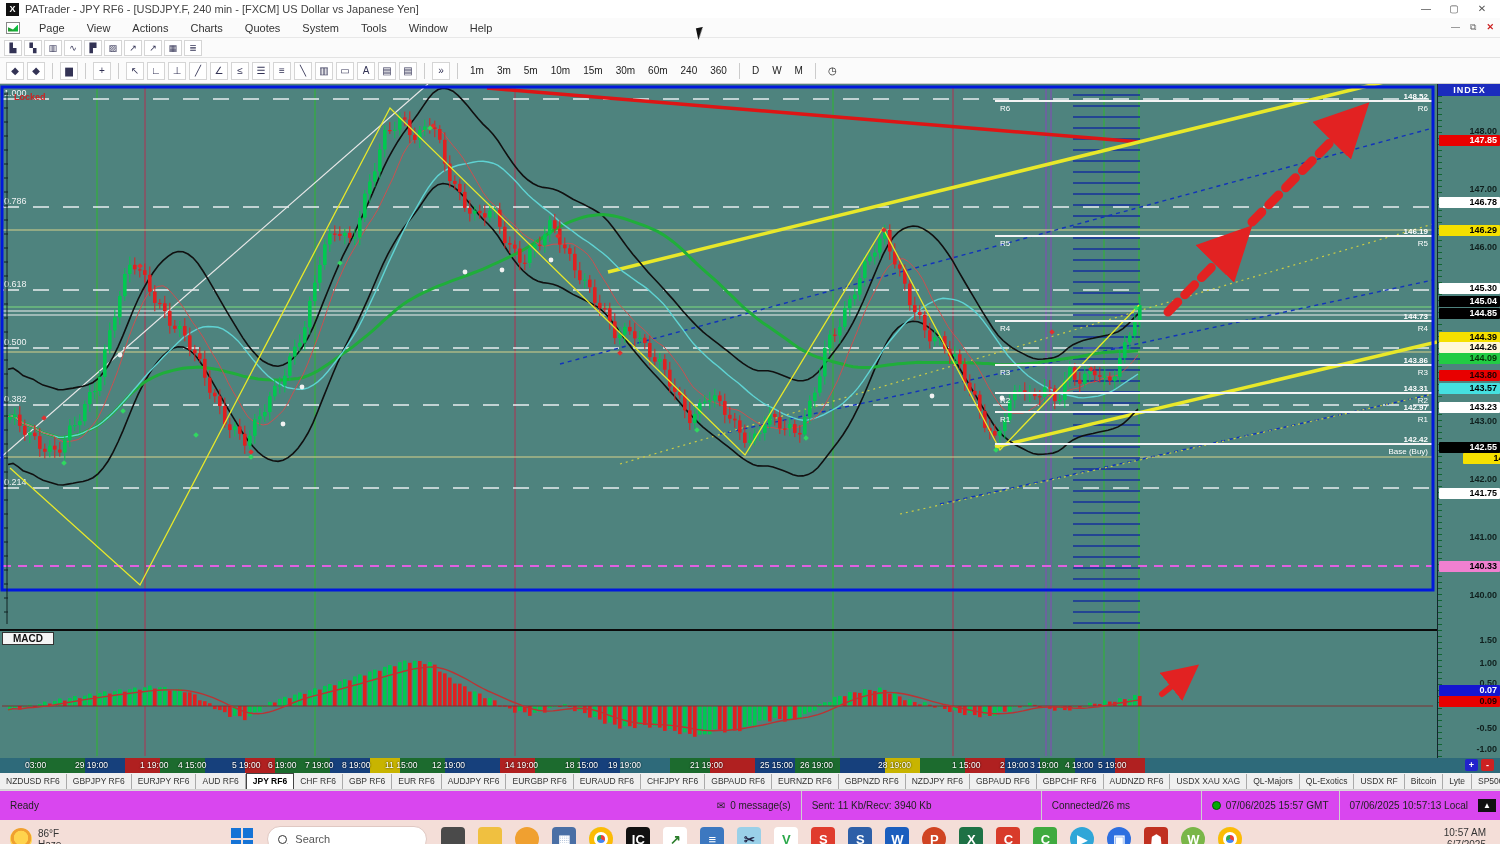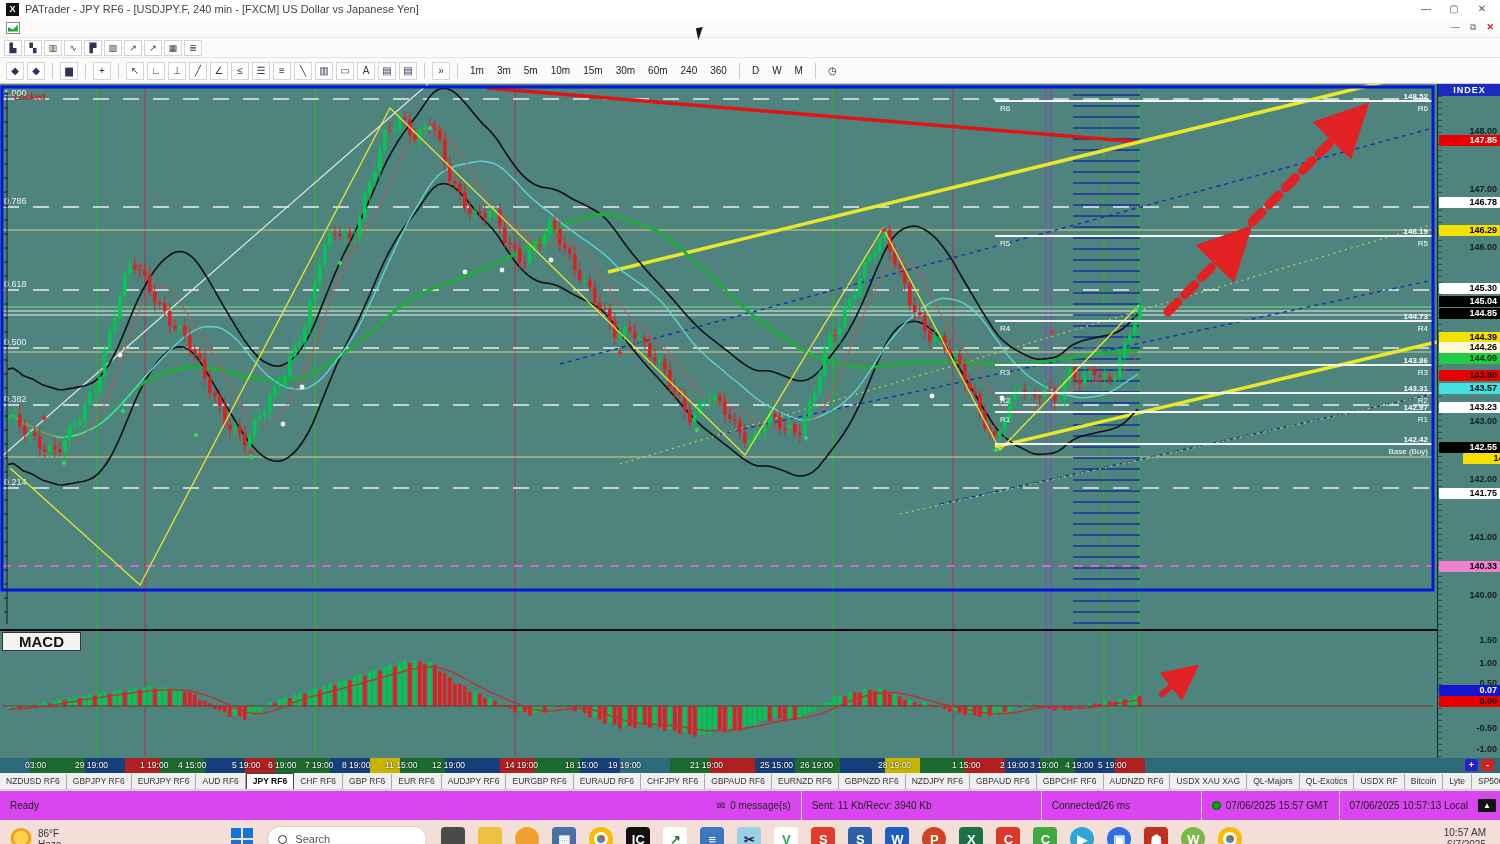--- a/index.html
+++ b/index.html
@@ -17,21 +17,21 @@
   .toolbar1 { height:20px; background:#fbfbfb; border-bottom:1px solid #e3e3e3; display:flex; align-items:center; padding-left:4px; gap:2px; }
   .tbicon { min-width:18px; height:16px; border:1px solid #d5d5d5; background:#fff; display:flex; align-items:center; justify-content:center; font-size:9px; color:#335; padding:0 2px; }
   .toolbar2 { height:26px; background:#fbfbfb; border-bottom:1px solid #cfcfcf; display:flex; align-items:center; padding-left:6px; gap:3px; }
   .toolbar2 .tbicon { height:18px; font-size:10px; }
   .tfbtn { font-size:10px; color:#222; padding:2px 5px; }
   .tbsep { width:1px; height:16px; background:#ccc; margin:0 4px; }
   .chartwrap { position:relative; width:1500px; height:674px; background:#4e837e; }
   #chart { position:absolute; left:0; top:0; }
   .infobox { position:absolute; left:3px; top:486px; width:94px; height:62px; background:#d99090; border:1px solid #222; font-size:9px; font-weight:bold; color:#111; padding:1px 3px; line-height:10.3px; z-index:5; }
   .infobox .hl { background:#e8e8ff; box-shadow:0 2px 0 #0016dd inset; }
-  .macdlabel { position:absolute; left:2px; top:548px; background:#f4f4f4; border:1px solid #333; font-size:15px; font-weight:bold; padding:0 16px; color:#111; z-index:5; }
+  .macdlabel { position:absolute; left:2px; top:548px; background:#f4f4f4; border:1px solid #333; font-size:10px; font-weight:bold; padding:0 10px; color:#111; z-index:5; }
   .axis { position:absolute; left:1437px; top:0; width:63px; height:674px; background:#4e837e; border-left:1px solid #15252d; }
   .axis .ticks { position:absolute; left:0; top:12px; bottom:0; width:4px; background:repeating-linear-gradient(to bottom, #163 0 1px, transparent 1px 6px); }
   .axishead { position:absolute; left:0; top:0; width:63px; height:12px; background:#1b2bbd; color:#fff; font-size:9px; font-weight:bold; text-align:center; line-height:12px; letter-spacing:1px; }
   .axtick { position:absolute; right:3px; font-size:9px; font-weight:bold; color:#10201e; }
   .axbadge { position:absolute; left:1px; width:61px; height:11px; font-size:9px; font-weight:bold; text-align:right; padding-right:3px; line-height:11px; border-radius:1px; }
   .timeline { position:relative; height:15px; background:#2e6a7a; overflow:hidden; }
   .tlseg { position:absolute; top:0; height:15px; }
   .tllabel { position:absolute; top:2px; font-size:8.5px; color:#fff; white-space:nowrap; text-shadow:0 0 2px #000; }
   .tlzoom { position:absolute; top:1px; width:13px; height:12px; font-size:9px; line-height:12px; text-align:center; color:#fff; border-radius:2px; font-weight:bold; }
   .tabsbar { height:17px; background:#f0f0f0; display:flex; align-items:flex-end; font-size:8.5px; color:#333; overflow:hidden; border-bottom:1px solid #d0d0d0; }
@@ -64,20 +64,31 @@
   <span>PATrader - JPY RF6 - [USDJPY.F, 240 min - [FXCM] US Dollar vs Japanese Yen]</span>
   <div class="wincontrols">
     <span>—</span>
     <span>▢</span>
     <span>✕</span>
   </div>
 </div>
 
 <div class="menubar">
   <div class="menuicon"></div>
+  <div id="menuitems" style="display:flex">
+      <div class="mitem">Page</div>
+      <div class="mitem">View</div>
+      <div class="mitem">Actions</div>
+      <div class="mitem">Charts</div>
+      <div class="mitem">Quotes</div>
+      <div class="mitem">System</div>
+      <div class="mitem">Tools</div>
+      <div class="mitem">Window</div>
+      <div class="mitem">Help</div>
+    </div>
   <div class="mdicontrols">
     <span>—</span>
     <span>⧉</span>
     <span class="x">✕</span>
   </div>
 </div>
 
 <div class="toolbar1" id="toolbar1">
     <div class="tbicon">▙</div>
     <div class="tbicon">▚</div>

